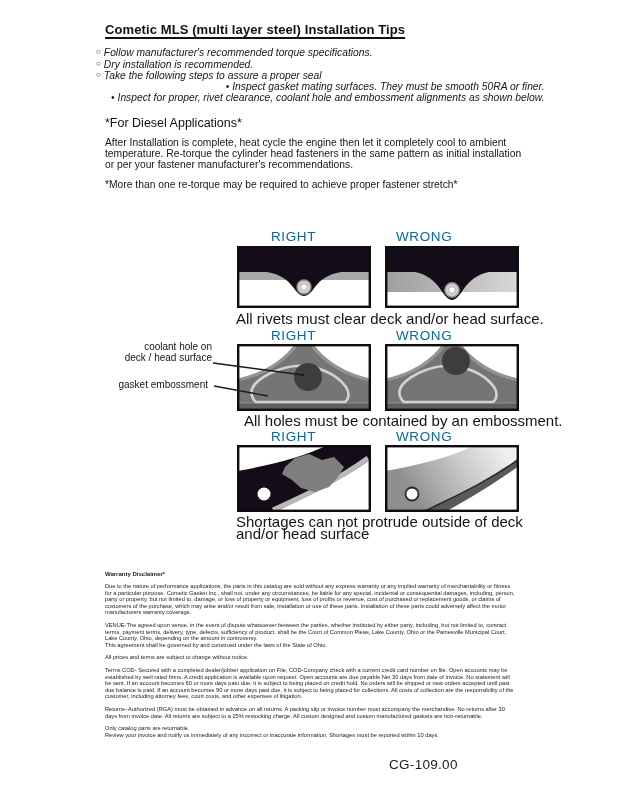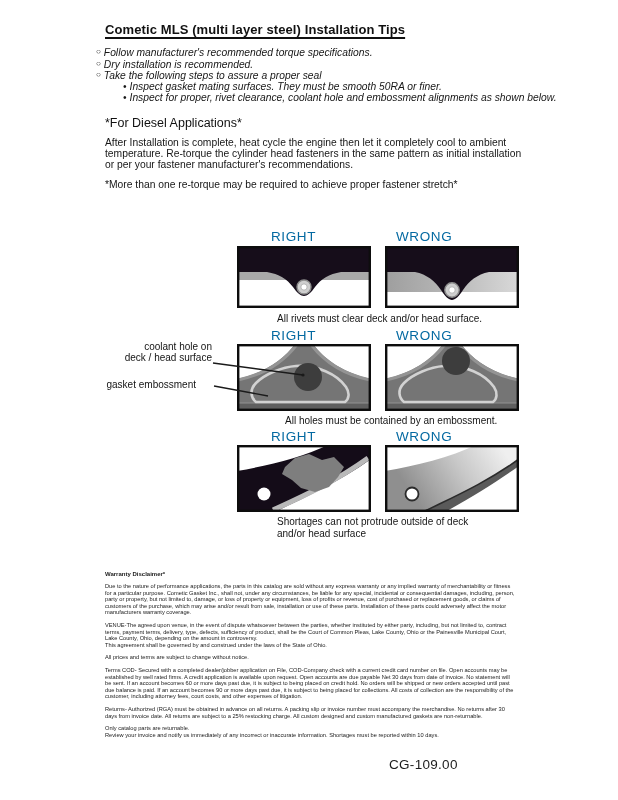--- a/index.html
+++ b/index.html
@@ -8,28 +8,28 @@
     font-family:"Liberation Sans", sans-serif;color:#1a1a1a;overflow:hidden;
   }
   .abs{position:absolute;}
   #title{
     left:105px;top:22px;margin:0;font-size:13px;font-weight:bold;letter-spacing:.1px;
     text-decoration:underline;text-decoration-thickness:1.5px;text-underline-offset:3px;
     text-decoration-skip-ink:none;color:#111;
   }
   #bullets{left:96px;top:46px;font-size:10.3px;line-height:11px;color:#161616;font-style:italic;}
   #bullets .b1{white-space:nowrap;}
-  #bullets .b2{white-space:nowrap;margin-left:27px;}
+  #bullets .b2{white-space:nowrap;margin-left:15px;text-align:right;}
   .m1{font-size:8px;vertical-align:1.5px;margin-right:3px;}
   .m2{font-size:10px;margin-right:3px;}
   #diesel{left:105px;top:116px;width:436px;color:#161616;}
   #diesel h2{margin:0 0 7px 0;font-size:12.5px;font-weight:normal;color:#111;}
   #diesel p{margin:0 0 9px 0;font-size:10.3px;line-height:11px;white-space:pre-line;}
   .hdr{font-size:13.5px;letter-spacing:.6px;color:#0369a1;}
-  .cap{font-size:10px;line-height:11.5px;color:#141414;white-space:pre-line;margin-left:41px;}
+  .cap{font-size:15px;line-height:11.5px;color:#141414;white-space:pre-line;}
   .ptr-label{font-size:10px;line-height:11px;text-align:right;white-space:pre-line;color:#141414;}
   .panel{display:block;}
   #fineprint{left:105px;top:571px;width:410px;color:#222;}
   #fineprint h3{margin:0 0 6px 0;font-size:6px;font-weight:bold;}
   #fineprint p{margin:0 0 6px 0;font-size:5.7px;line-height:6.6px;white-space:pre-line;}
   #footer{left:389px;top:757px;font-size:13.5px;letter-spacing:.3px;color:#1c1c1c;}
   svg{shape-rendering:geometricPrecision;}
 </style>
 </head>
 <body>
@@ -82,21 +82,21 @@
     <rect x="1.2" y="1.2" width="131.6" height="59.6" fill="none" stroke="#0d0d0d" stroke-width="2.4"></rect>
   </svg>
 
   <div class="abs cap" style="left:236px;top:313px">All rivets must clear deck and/or head surface.</div>
 
   <div class="abs hdr" style="left:271px;top:328px">RIGHT</div>
   <div class="abs hdr" style="left:396px;top:328px">WRONG</div>
 
   <div class="abs ptr-label" style="left:116px;top:341px;width:96px">coolant hole on
 deck / head surface</div>
-  <div class="abs ptr-label" style="left:100px;top:379px;width:96px">gasket embossment</div>
+  <div class="abs ptr-label" style="left:112px;top:379px;width:96px">gasket embossment</div>
 
   <svg class="abs panel" style="left:237px;top:344px" width="134" height="67" viewBox="0 0 134 67">
     <rect x="0" y="0" width="134" height="67" fill="#757575"></rect>
     <path d="M58,0 C47,15 28,29 0,35 L0,0 Z" fill="#ffffff"></path>
     <path d="M76,0 C87,15 106,29 134,35 L134,0 Z" fill="#ffffff"></path>
     <path d="M59.5,1 C48,16 29,30 1,36" fill="none" stroke="#949494" stroke-width="3"></path>
     <path d="M74.5,1 C86,16 105,30 133,36" fill="none" stroke="#949494" stroke-width="3"></path>
     <rect x="0" y="59" width="134" height="8" fill="#5f5f5f"></rect>
     <line x1="0" y1="59" x2="134" y2="59" stroke="#929292" stroke-width="1"></line>
     <path d="M19,58 C14,54 12,46 19,39 C28,30 45,23 59,22 C80,21 100,30 109,43 C113,49 112,55 108,58 Z" fill="none" stroke="#d2d2d2" stroke-width="2.6"></path>

